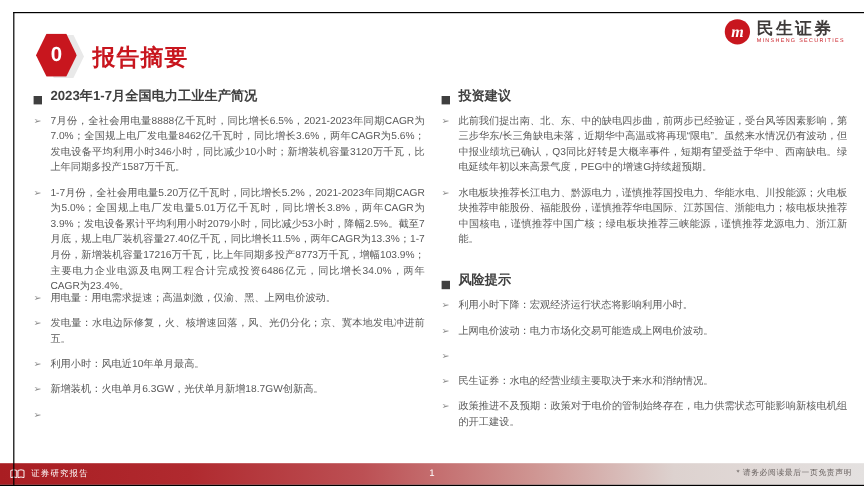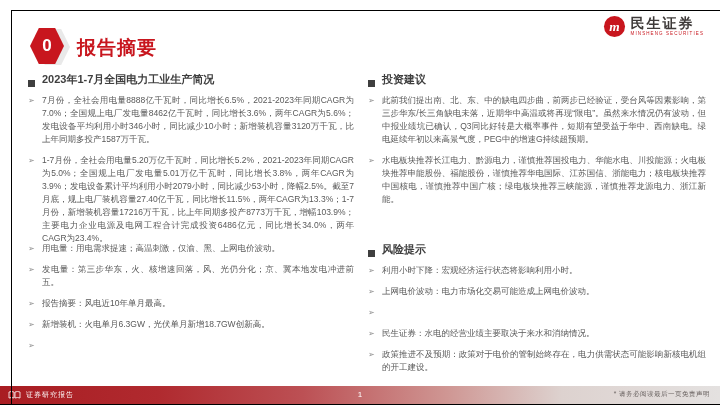--- a/index.html
+++ b/index.html
@@ -86,25 +86,25 @@
     </div>
   </div>
 
   <div class="section" style="left:28px;top:242px;width:326px;">
     <div class="bullet">
       <span class="arrow">➢</span>
       <span class="btext">用电量：用电需求提速；高温刺激，仅渝、黑、上网电价波动。</span>
     </div>
     <div class="bullet">
       <span class="arrow">➢</span>
-      <span class="btext">发电量：第三步华东，火、核增速回落，风、光仍分化；京、冀本地发电冲进前五。</span>
+      <span class="btext">发电量：水电边际修复，火、核增速回落，风、光仍分化；京、冀本地发电冲进前五。</span>
     </div>
     <div class="bullet">
       <span class="arrow">➢</span>
-      <span class="btext">报告摘要：风电近10年单月最高。</span>
+      <span class="btext">利用小时：风电近10年单月最高。</span>
     </div>
     <div class="bullet">
       <span class="arrow">➢</span>
       <span class="btext">新增装机：火电单月6.3GW，光伏单月新增18.7GW创新高。</span>
     </div>
     <div class="bullet">
       <span class="arrow">➢</span>
     </div>
   </div>
 
@@ -116,21 +116,21 @@
     <div class="bullet">
       <span class="arrow">➢</span>
       <span class="btext">此前我们提出南、北、东、中的缺电四步曲，前两步已经验证，受台风等因素影响，第三步华东/长三角缺电未落，近期华中高温或将再现“限电”。虽然来水情况仍有波动，但中报业绩坑已确认，Q3同比好转是大概率事件，短期有望受益于华中、西南缺电。绿电延续年初以来高景气度，PEG中的增速G持续超预期。</span>
     </div>
     <div class="bullet">
       <span class="arrow">➢</span>
       <span class="btext">水电板块推荐长江电力、黔源电力，谨慎推荐国投电力、华能水电、川投能源；火电板块推荐申能股份、福能股份，谨慎推荐华电国际、江苏国信、浙能电力；核电板块推荐中国核电，谨慎推荐中国广核；绿电板块推荐三峡能源，谨慎推荐龙源电力、浙江新能。</span>
     </div>
   </div>
 
-  <div class="section" style="left:368px;top:242px;width:338px;">
+  <div class="section" style="left:368px;top:226px;width:338px;">
     <div class="sec-head">
       <span class="sq"></span>
       <span class="sec-title">风险提示</span>
     </div>
     <div class="bullet">
       <span class="arrow">➢</span>
       <span class="btext">利用小时下降：宏观经济运行状态将影响利用小时。</span>
     </div>
     <div class="bullet">
       <span class="arrow">➢</span>

